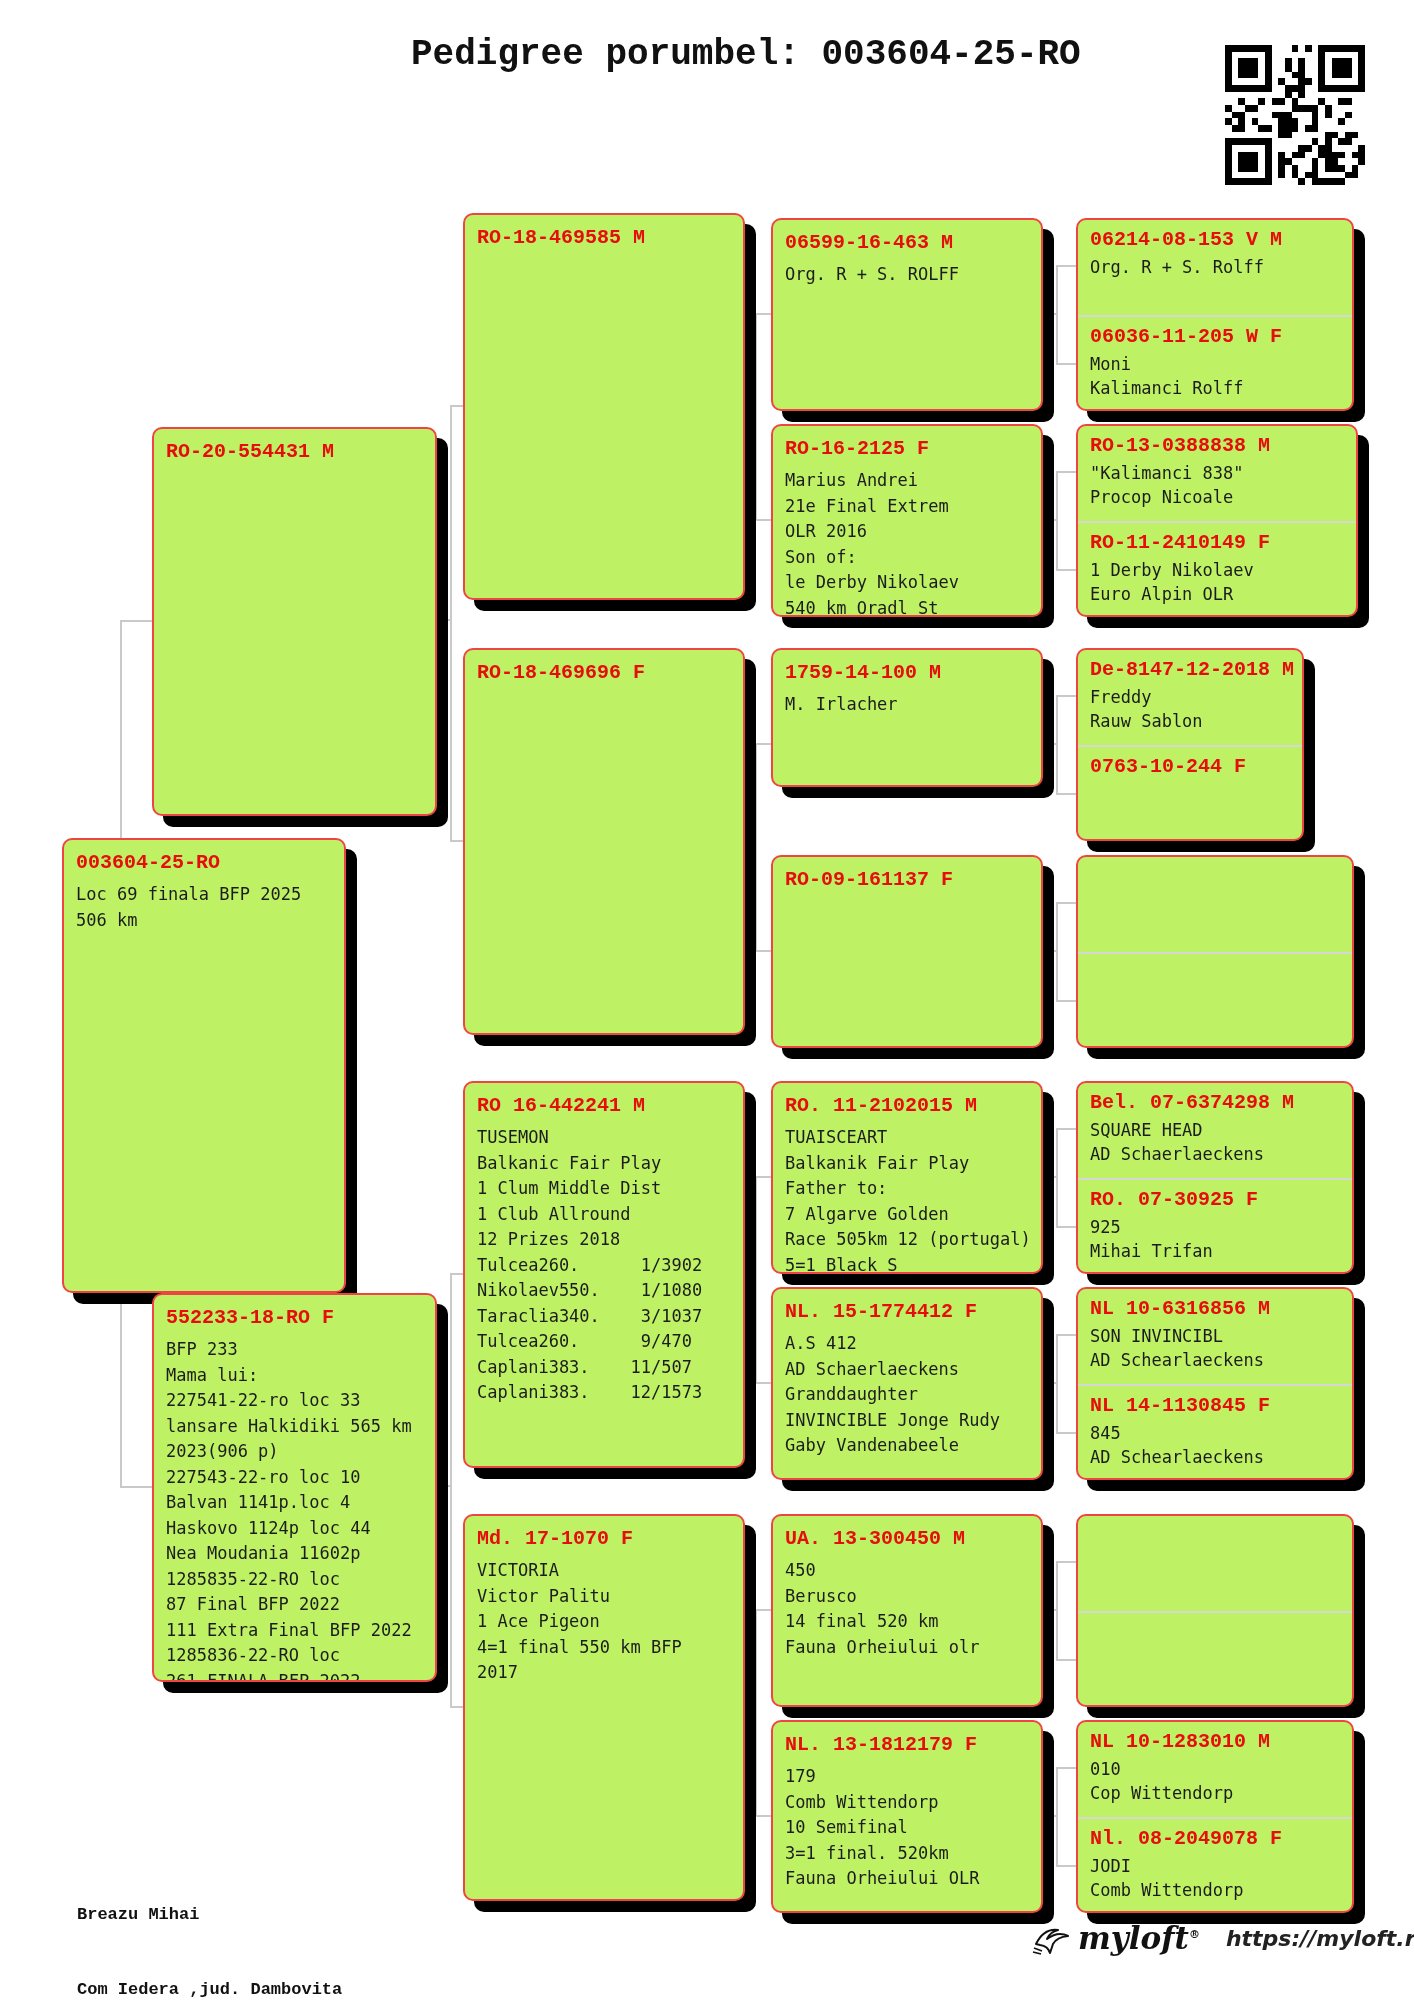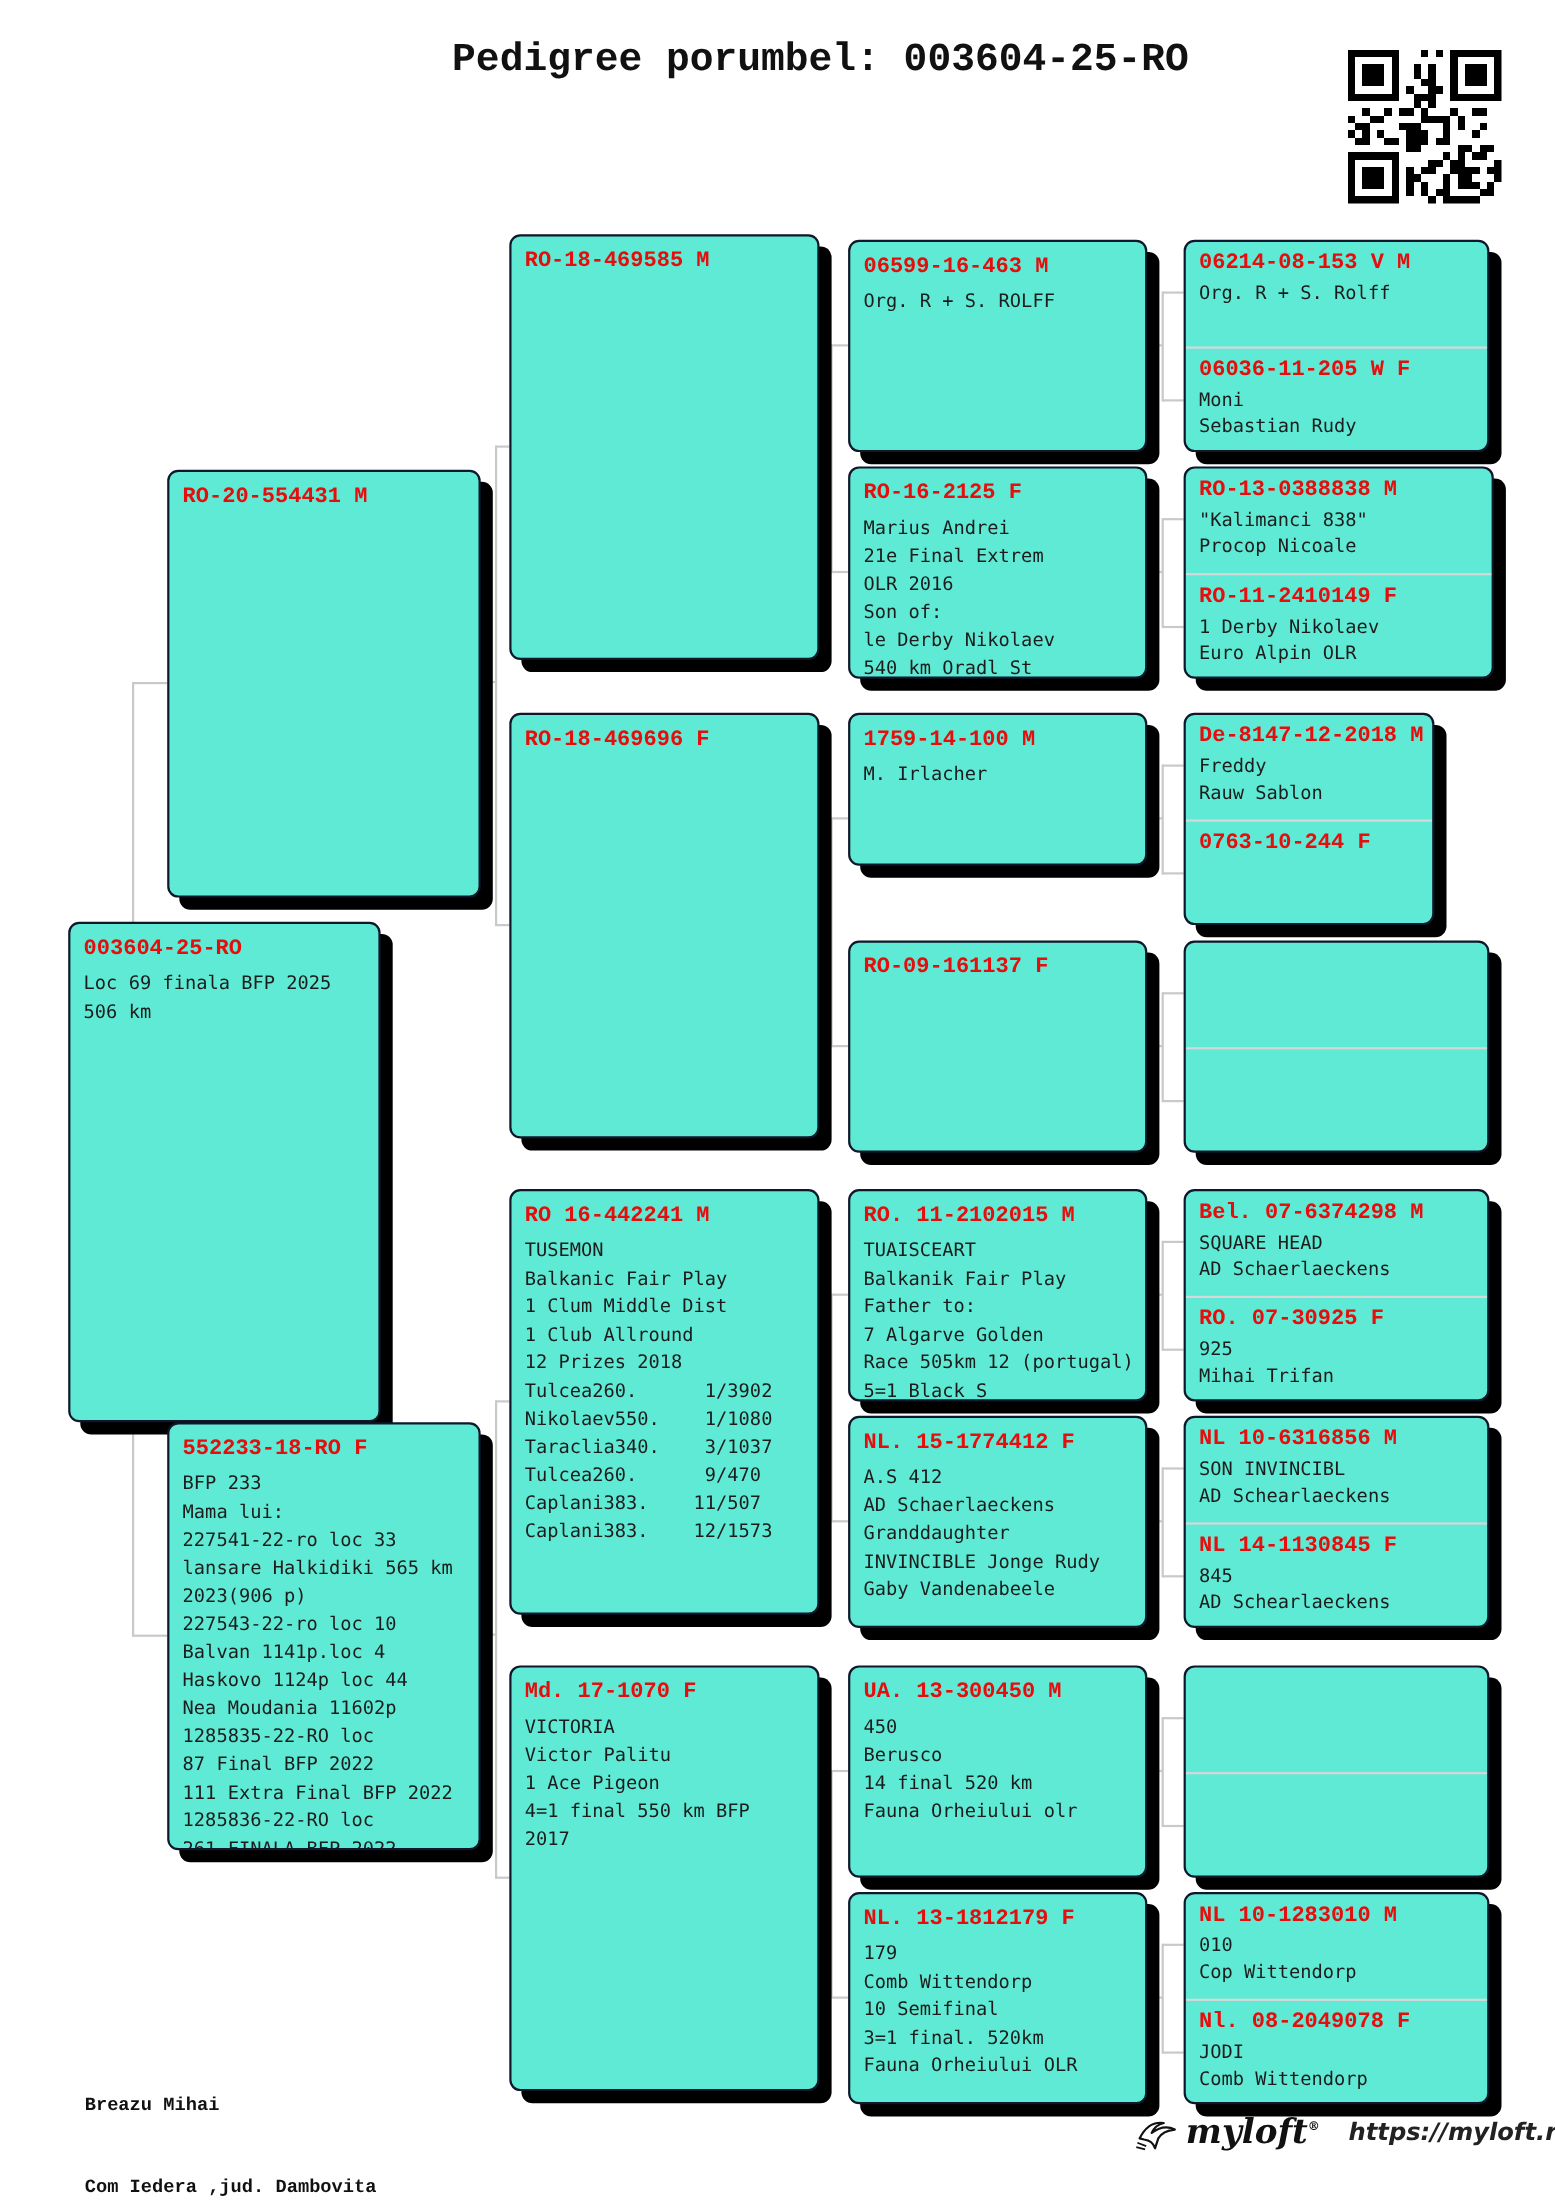--- a/index.html
+++ b/index.html
@@ -1,20 +1,20 @@
 <!DOCTYPE html>
 <html><head>
 <meta charset="utf-8">
 <style>
   html,body{margin:0;padding:0;background:#ffffff;}
   #page{position:relative;width:1414px;height:2000px;background:#fff;overflow:hidden;
         font-family:"DejaVu Sans Mono",monospace;}
   .title{position:absolute;left:411px;top:34px;font-family:"Liberation Mono",monospace;
          font-weight:bold;font-size:36px;color:#111;white-space:pre;letter-spacing:0px;}
-  .pbox{position:absolute;background:#5eead4;border:2px solid #0f172a;border-radius:10px;
+  .pbox{position:absolute;background:#bef264;border:2px solid #ef4444;border-radius:10px;
         box-shadow:11px 11px 0 #000;box-sizing:border-box;overflow:hidden;
         padding:9px 12px;z-index:2;}
   .ring{font-family:"Liberation Mono",monospace;font-weight:bold;font-size:20px;
         color:#e60d0d;white-space:pre;margin:2px 0 8px 0;}
   .info{font-size:17px;line-height:25.5px;color:#1c1c1c;white-space:pre;}
   .pair{padding:0;}
   .half{height:94.5px;box-sizing:border-box;padding:6px 12px 0 12px;overflow:hidden;}
   .half + .half{border-top:2px solid #d7d7d7;}
   .half .ring{margin:2px 0 4px 0;}
   .half .info{line-height:24px;}
@@ -268,21 +268,21 @@
   </div>
 
   <div class="pbox pair" style="left:1076px;top:218px;width:278px;height:193px;">
     <div class="half">
       <div class="ring">06214-08-153 V M</div>
       <div class="info">Org. R + S. Rolff</div>
     </div>
     <div class="half">
       <div class="ring">06036-11-205 W F</div>
       <div class="info">Moni
-Sebastian Rudy</div>
+Kalimanci Rolff</div>
     </div>
   </div>
   <div class="pbox pair" style="left:1076px;top:424px;width:282px;height:193px;">
     <div class="half">
       <div class="ring">RO-13-0388838 M</div>
       <div class="info">"Kalimanci 838"
 Procop Nicoale</div>
     </div>
     <div class="half">
       <div class="ring">RO-11-2410149 F</div>

